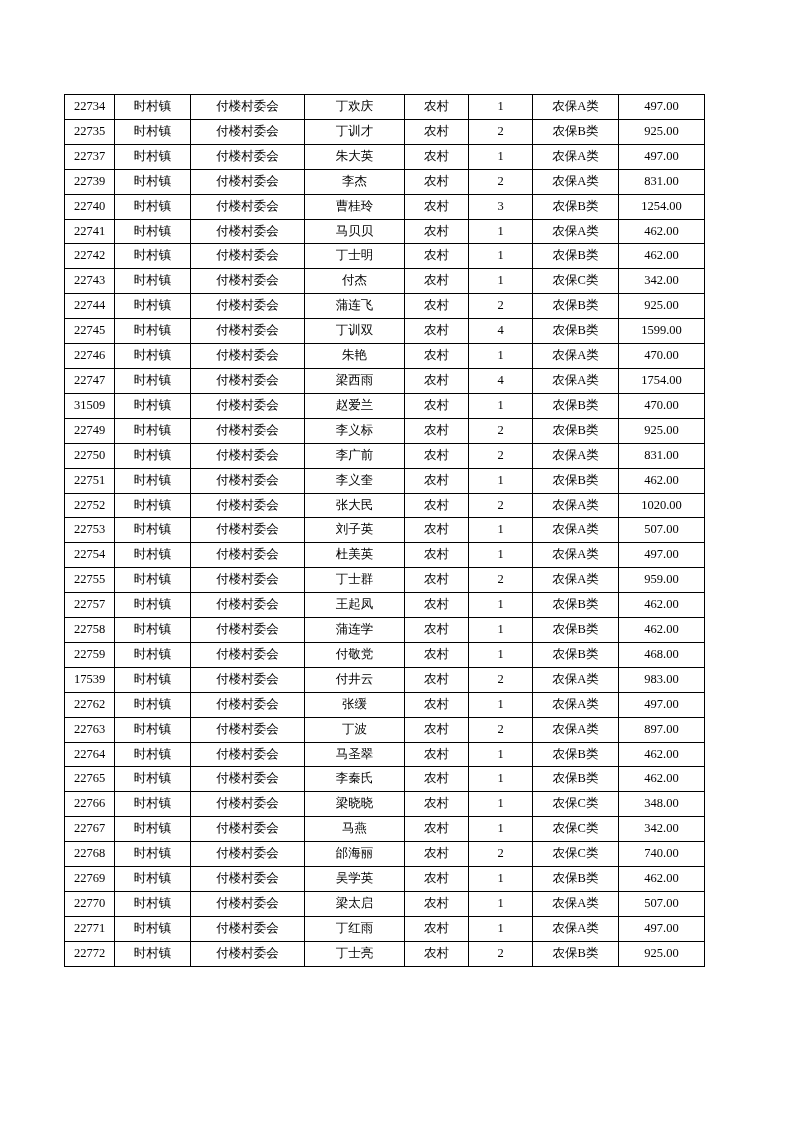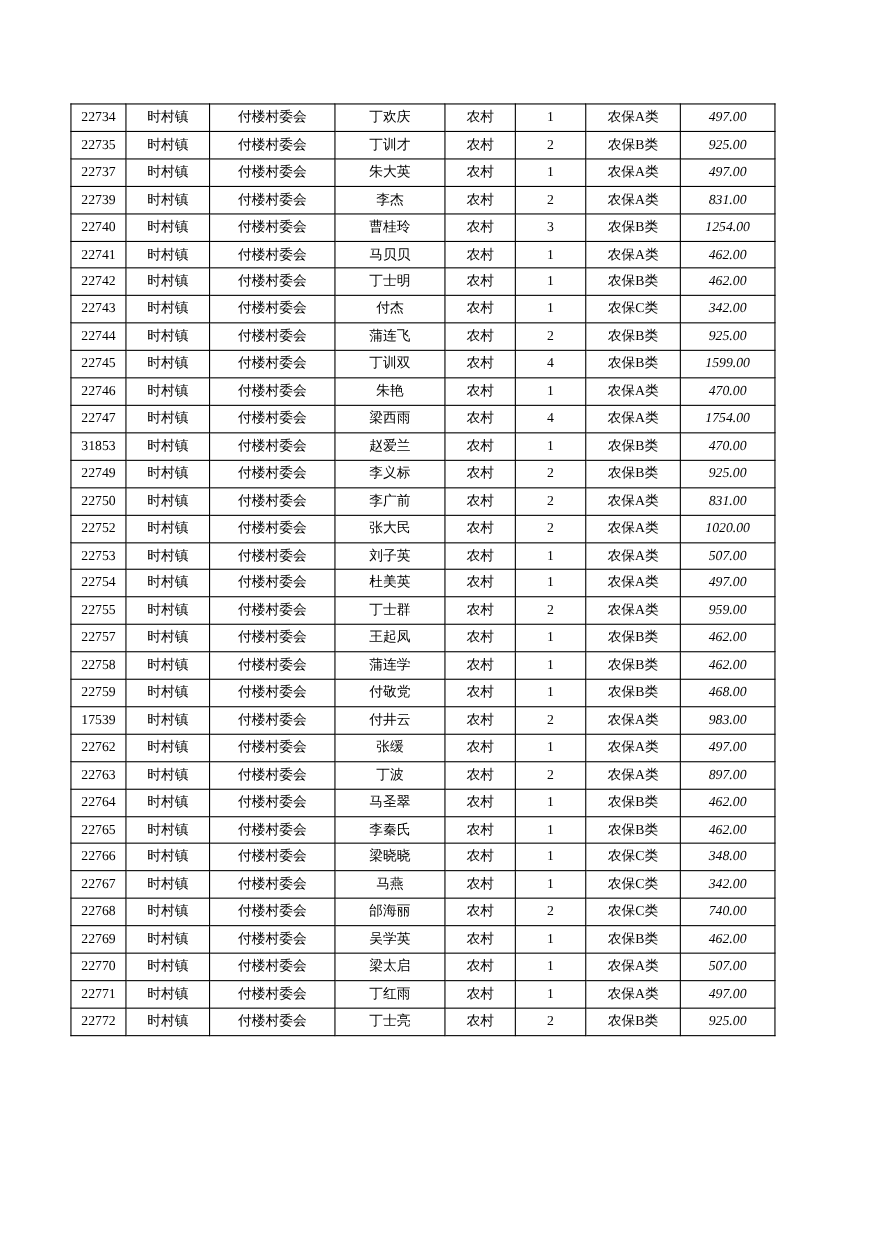--- a/index.html
+++ b/index.html
@@ -39,21 +39,20 @@
   col.col-town     { width: 76px; }
   col.col-village  { width: 114px; }
   col.col-name     { width: 100px; }
   col.col-type     { width: 64px; }
   col.col-count    { width: 64px; }
   col.col-category { width: 86px; }
   col.col-amount   { width: 86px; }
   td.c7 {
     text-align: right;
     padding-right: 30px;
-    font-style: italic;
   }
 </style>
 </head>
 <body>
 
 <div class="sheet">
   <table class="payment-table">
     <colgroup>
       <col class="col-id">
       <col class="col-town">
@@ -179,21 +178,21 @@
           <td class="c0">22747</td>
           <td class="c1">时村镇</td>
           <td class="c2">付楼村委会</td>
           <td class="c3">梁西雨</td>
           <td class="c4">农村</td>
           <td class="c5">4</td>
           <td class="c6">农保A类</td>
           <td class="c7">1754.00</td>
         </tr>
         <tr>
-          <td class="c0">31853</td>
+          <td class="c0">31509</td>
           <td class="c1">时村镇</td>
           <td class="c2">付楼村委会</td>
           <td class="c3">赵爱兰</td>
           <td class="c4">农村</td>
           <td class="c5">1</td>
           <td class="c6">农保B类</td>
           <td class="c7">470.00</td>
         </tr>
         <tr>
           <td class="c0">22749</td>
@@ -207,20 +206,30 @@
         </tr>
         <tr>
           <td class="c0">22750</td>
           <td class="c1">时村镇</td>
           <td class="c2">付楼村委会</td>
           <td class="c3">李广前</td>
           <td class="c4">农村</td>
           <td class="c5">2</td>
           <td class="c6">农保A类</td>
           <td class="c7">831.00</td>
+        </tr>
+        <tr>
+          <td class="c0">22751</td>
+          <td class="c1">时村镇</td>
+          <td class="c2">付楼村委会</td>
+          <td class="c3">李义奎</td>
+          <td class="c4">农村</td>
+          <td class="c5">1</td>
+          <td class="c6">农保B类</td>
+          <td class="c7">462.00</td>
         </tr>
         <tr>
           <td class="c0">22752</td>
           <td class="c1">时村镇</td>
           <td class="c2">付楼村委会</td>
           <td class="c3">张大民</td>
           <td class="c4">农村</td>
           <td class="c5">2</td>
           <td class="c6">农保A类</td>
           <td class="c7">1020.00</td>

